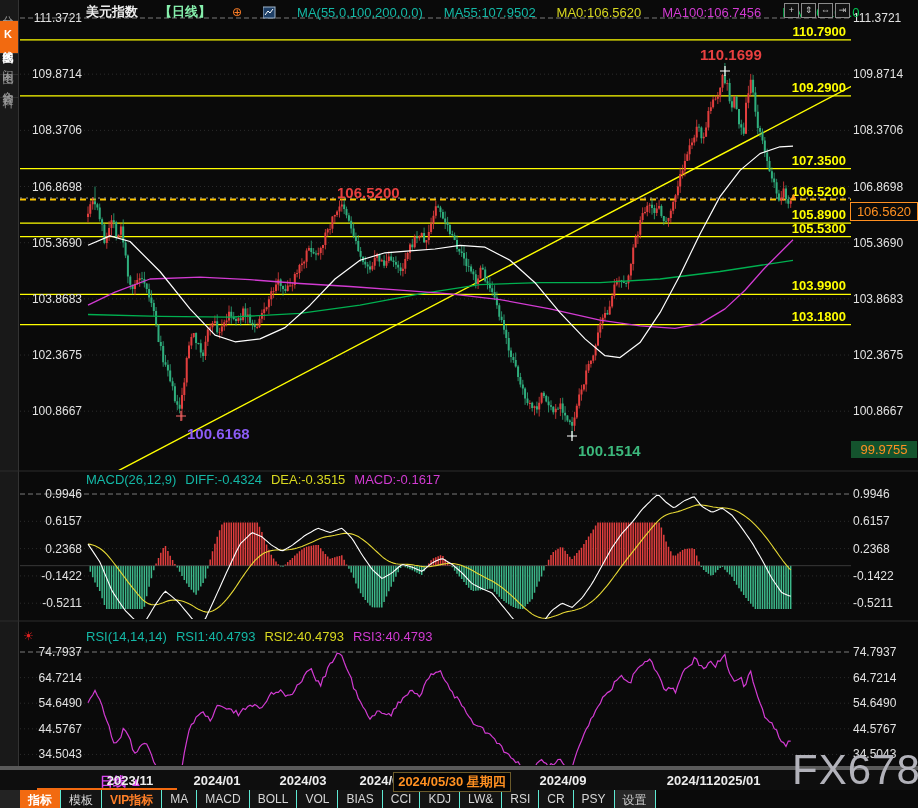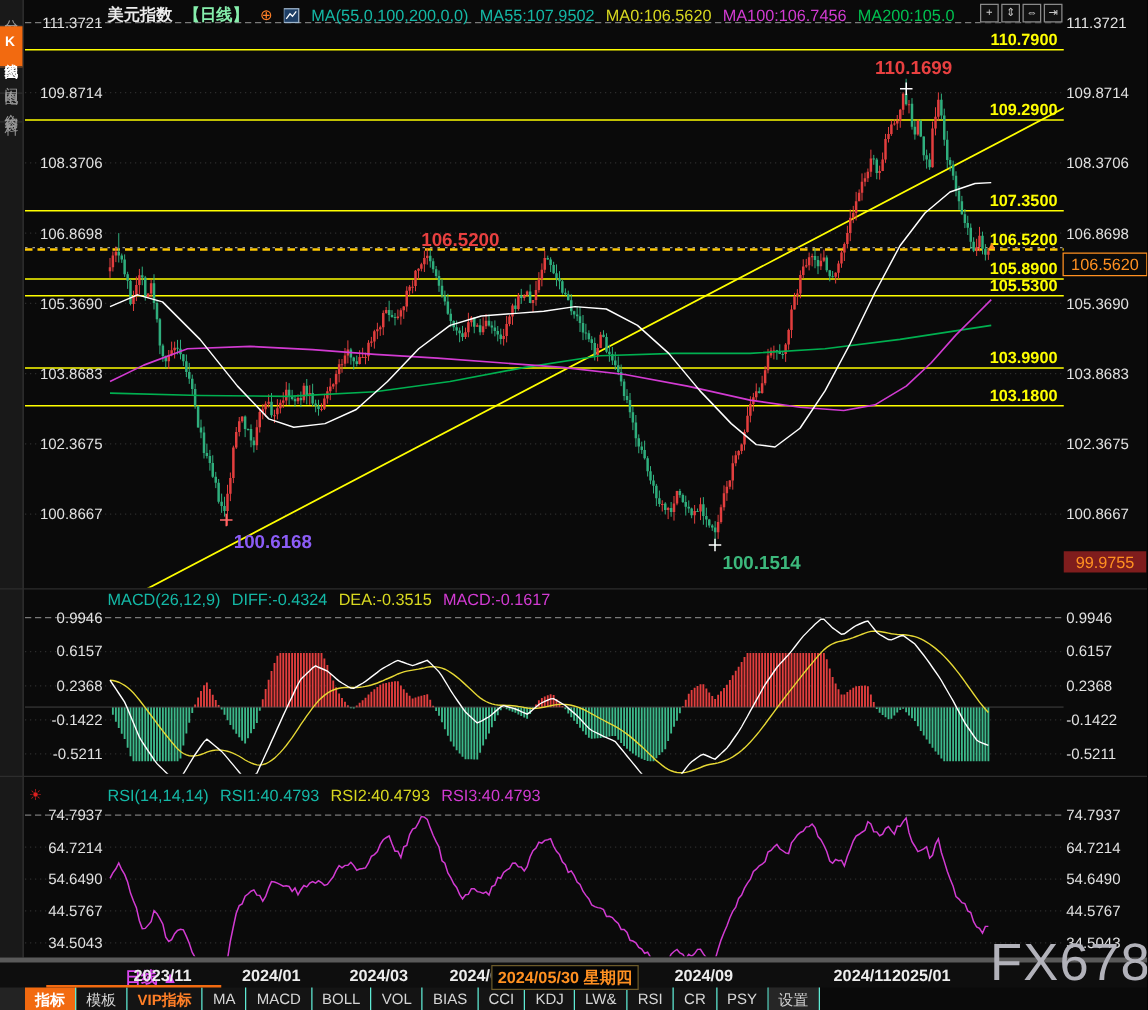--- a/index.html
+++ b/index.html
@@ -4,42 +4,42 @@
 <style>
   html,body{margin:0;padding:0;background:#000;}
   #app{position:relative;width:918px;height:808px;background:#0a0a0a;overflow:hidden;
        font-family:"Liberation Sans","DejaVu Sans",sans-serif;color:#ddd;}
   .abs{position:absolute;}
   
   #sidebar{position:absolute;left:0;top:0;width:18px;height:790px;background:#191919;border-right:1px solid #333;display:flex;flex-direction:column;align-items:center;}
   .side-item{writing-mode:vertical-lr;text-orientation:upright;font-size:11px;color:#9a9a9a;padding:7px 0;letter-spacing:2px;border-bottom:1px solid #2e2e2e;width:18px;text-align:center;cursor:pointer;}
   .side-item.sel{background:#f26a10;color:#fff;font-weight:700;}
   
-  #legend{position:absolute;left:86px;top:3px;display:flex;gap:9px;font-size:13px;white-space:nowrap;align-items:center;z-index:6;}
+  #legend{position:absolute;left:86px;top:3px;display:flex;gap:21px;font-size:13px;white-space:nowrap;align-items:center;z-index:6;}
   .lg-sym{color:#ececec;font-weight:700;}
   .lg-per{color:#86efac;font-weight:700;}
   .lg-plus{color:#ff7f27;font-size:12px;}
   .lg-w{color:#14b8a6;text-align:right;}
   .lg-y{color:#d8d820;}
   .lg-m{color:#d23bd2;}
   .lg-g{color:#00c050;}
   #topicons{position:absolute;left:784px;top:3px;display:flex;gap:2px;z-index:6;}
   .ticon{width:13px;height:13px;border:1px solid #8a8a8a;color:#c8c8c8;font-size:9px;line-height:12px;text-align:center;background:#111;cursor:pointer;}
   
   .pane-hdr{position:absolute;left:86px;display:flex;gap:9px;font-size:13px;white-space:nowrap;z-index:6;}
   
   .axlbl{position:absolute;font-size:12px;color:#e2e2e2;transform:translateY(-50%);pointer-events:none;}
   .axl-left{left:20px;width:62px;text-align:right;}
   .axl-right{left:853px;}
   .hlbl{position:absolute;right:72px;font-size:13px;font-weight:700;color:#ffff00;transform:translateY(-100%);pointer-events:none;}
   .ann{position:absolute;font-size:15px;font-weight:700;pointer-events:none;}
   
   #pricebox{position:absolute;left:850px;top:202px;width:66px;height:17px;border:1px solid #ff9021;background:#0a0a0a;color:#ff9021;font-size:13px;line-height:17px;text-align:center;z-index:7;}
   #pricearrow{position:absolute;left:789px;top:191px;color:#ff9021;font-size:9px;z-index:7;}
-  #lowtag{position:absolute;left:851px;top:441px;width:66px;height:17px;background:#7f1d1d;color:#ff9021;font-size:13px;line-height:17px;text-align:center;z-index:7;}
+  #lowtag{position:absolute;left:851px;top:441px;width:66px;height:17px;background:#14532d;color:#ff9021;font-size:13px;line-height:17px;text-align:center;z-index:7;}
   #rsialert{position:absolute;left:23px;top:629px;color:#e02020;font-size:12px;z-index:6;}
   
   #daterow{position:absolute;left:0;top:766px;width:918px;height:24px;background:#0e0e0e;border-top:4px solid #5a5a5a;box-sizing:border-box;}
   .datelbl{position:absolute;top:3px;font-size:13px;font-weight:700;color:#ededed;transform:translateX(-50%);white-space:nowrap;}
   #periodlbl{position:absolute;left:100px;top:3px;color:#d946ef;font-size:13px;font-weight:700;cursor:pointer;}
   #datebox{position:absolute;left:393px;top:2px;width:116px;height:18px;background:#050505;border:1px solid #6b5a2a;color:#ff9021;font-size:13px;font-weight:700;line-height:17px;text-align:center;white-space:nowrap;z-index:4;}
   
   #tabbar{position:absolute;left:20px;top:790px;height:18px;display:flex;align-items:stretch;background:#141414;font-size:12px;}
   #tabcorner{position:absolute;left:0;top:790px;width:20px;height:18px;background:#232323;}
   #tabstrip{position:absolute;left:37px;top:788px;width:140px;height:2px;background:#f26a10;z-index:5;}

